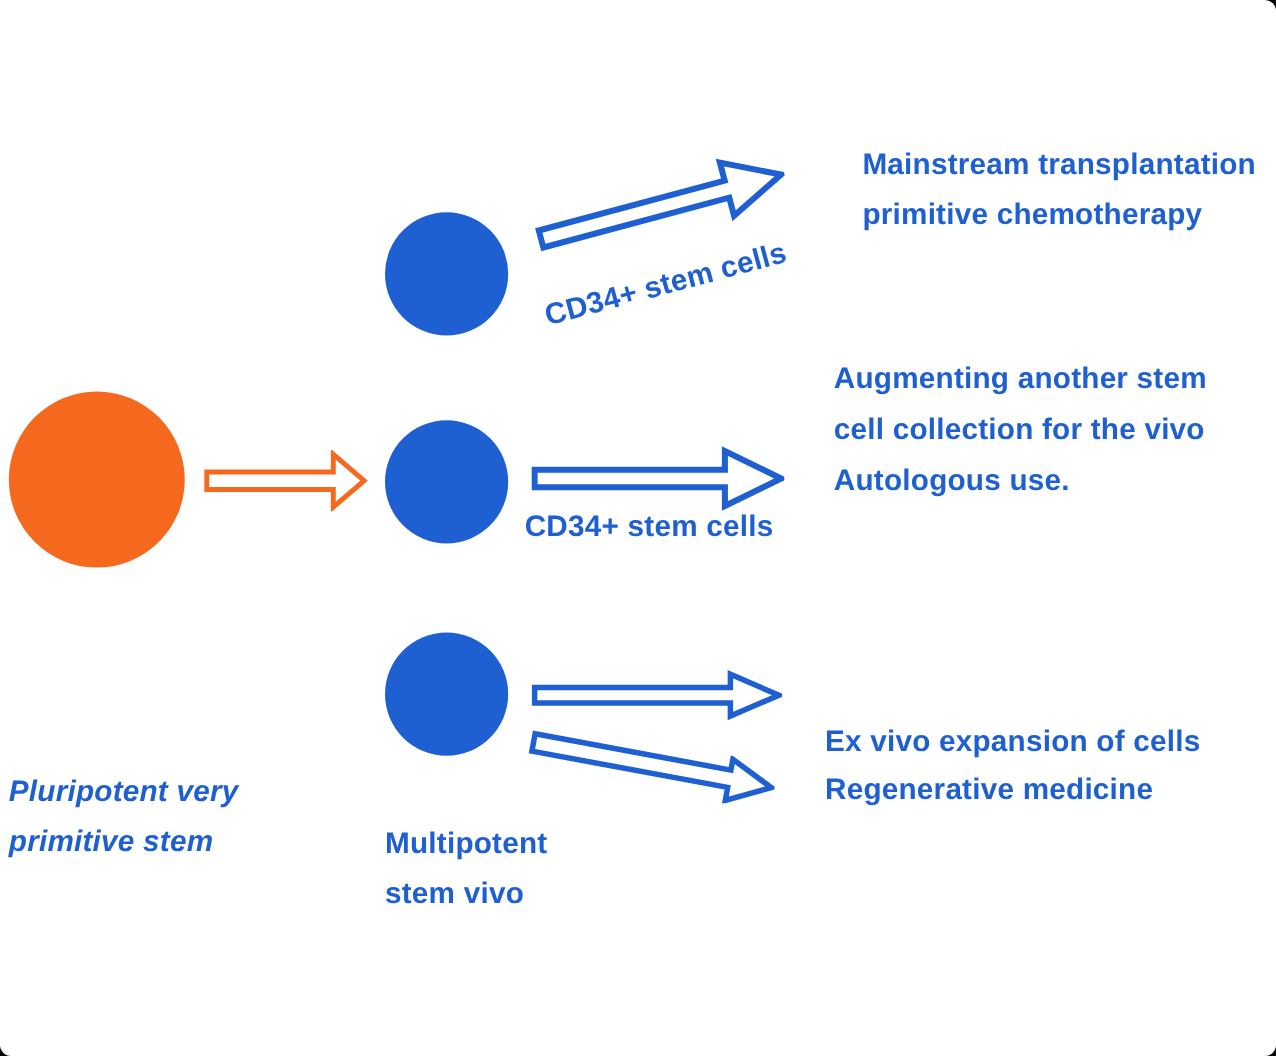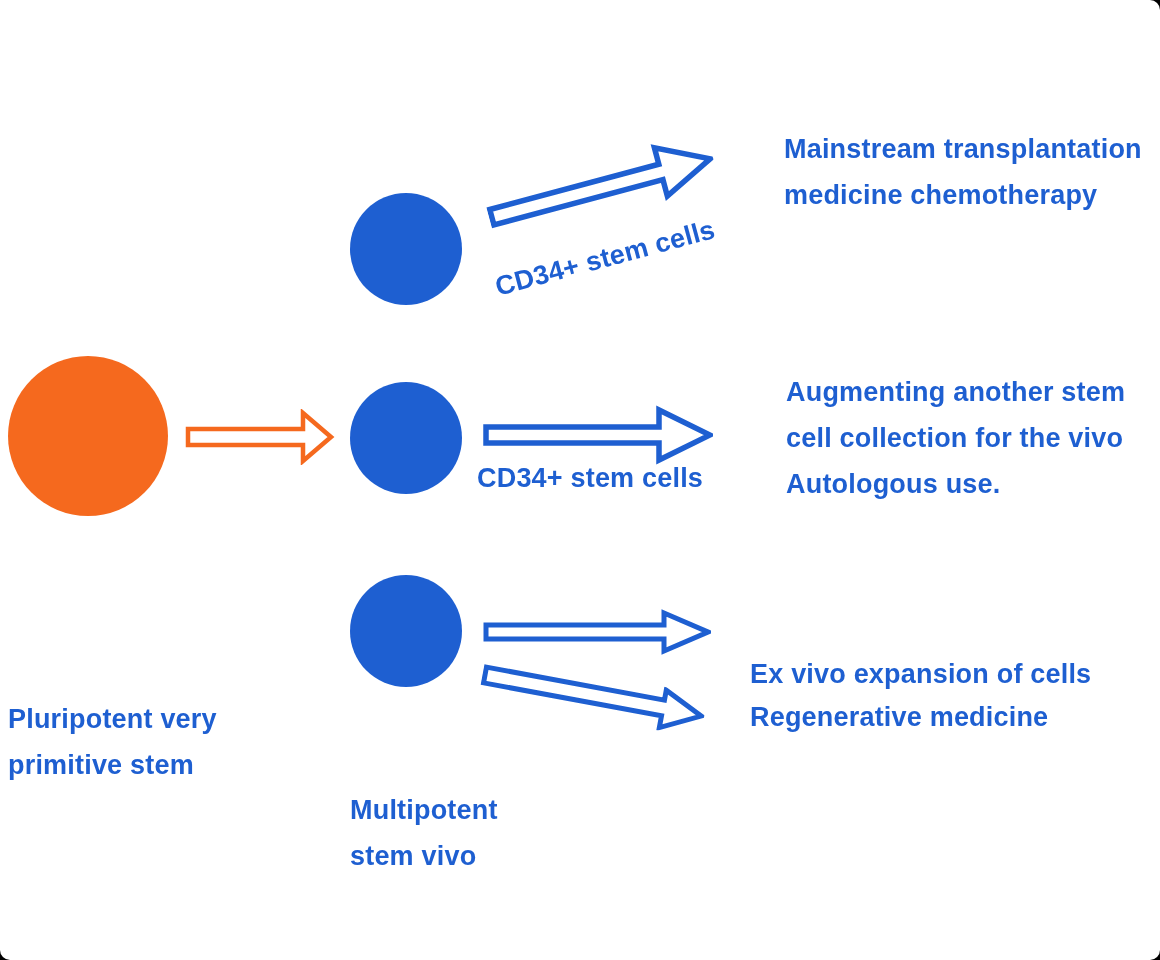--- a/index.html
+++ b/index.html
@@ -72,36 +72,36 @@
   <svg class="arrow thin" style="left:483px;top:608px;" width="228" height="48" viewBox="0 0 228 48">
     <polygon points="3,17 181,17 181,5 225,24 181,43 181,31 3,31"></polygon>
   </svg>
 
   <svg class="arrow thin" style="left:480px;top:674px;transform:rotate(10.5deg);" width="226" height="44" viewBox="0 0 226 44">
     <polygon points="3,13 184,13 184,3 223,22 184,41 184,29 3,29"></polygon>
   </svg>
 
   <div class="txt" style="left:750px;top:126px;margin-left:34px;">
     <div>Mainstream transplantation</div>
-    <div>medicine chemotherapy</div>
+    <div>primitive chemotherapy</div>
   </div>
 
-  <div class="txt" style="left:786px;top:321px;margin-top:48px;">
+  <div class="txt" style="left:758px;top:321px;">
     <div>Augmenting another stem</div>
     <div>cell collection for the vivo</div>
     <div>Autologous use.</div>
   </div>
 
   <div class="txt" style="left:750px;top:611px;margin-top:40px;">Ex vivo expansion of cells</div>
 
   <div class="txt" style="left:750px;top:694px;">Regenerative medicine</div>
 
-  <div class="txt" style="left:8px;top:696px;">
+  <div class="txt" style="left:8px;top:696px;font-style:italic;">
     <div>Pluripotent very</div>
     <div>primitive stem</div>
   </div>
 
-  <div class="txt" style="left:350px;top:743px;margin-top:44px;">
+  <div class="txt" style="left:350px;top:743px;">
     <div>Multipotent</div>
     <div>stem vivo</div>
   </div>
 
 </div>
 
 </body></html>

